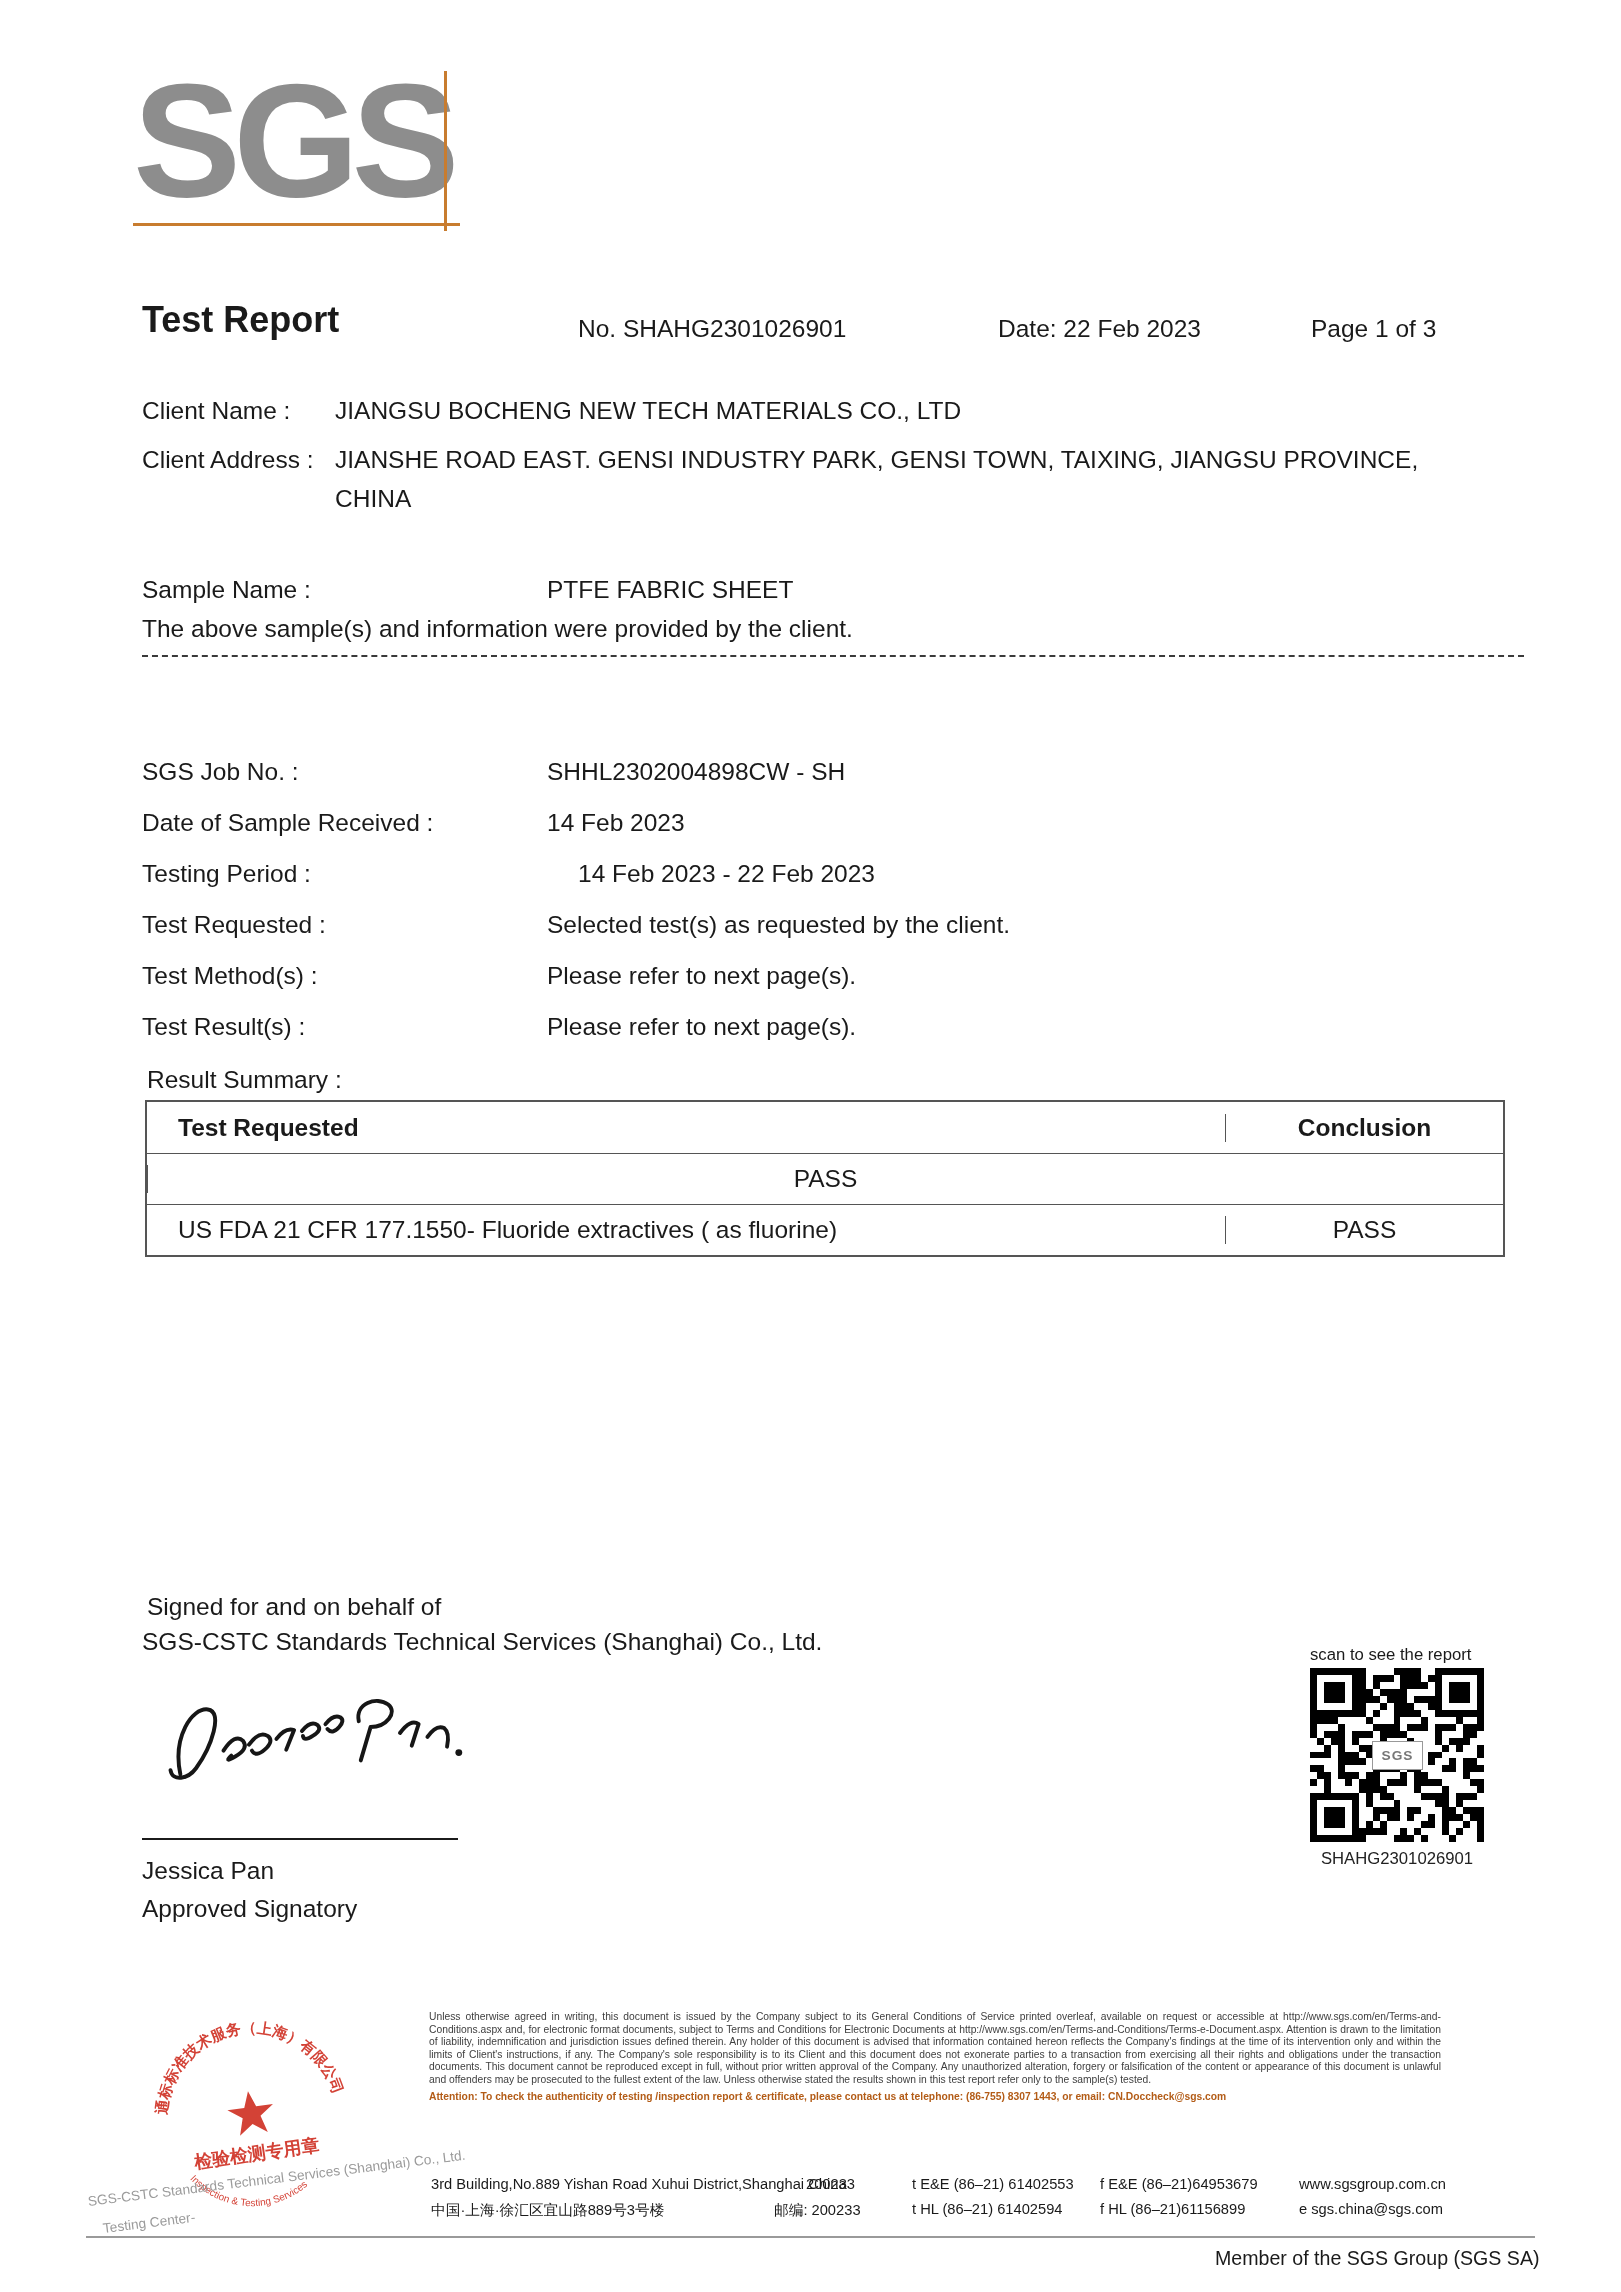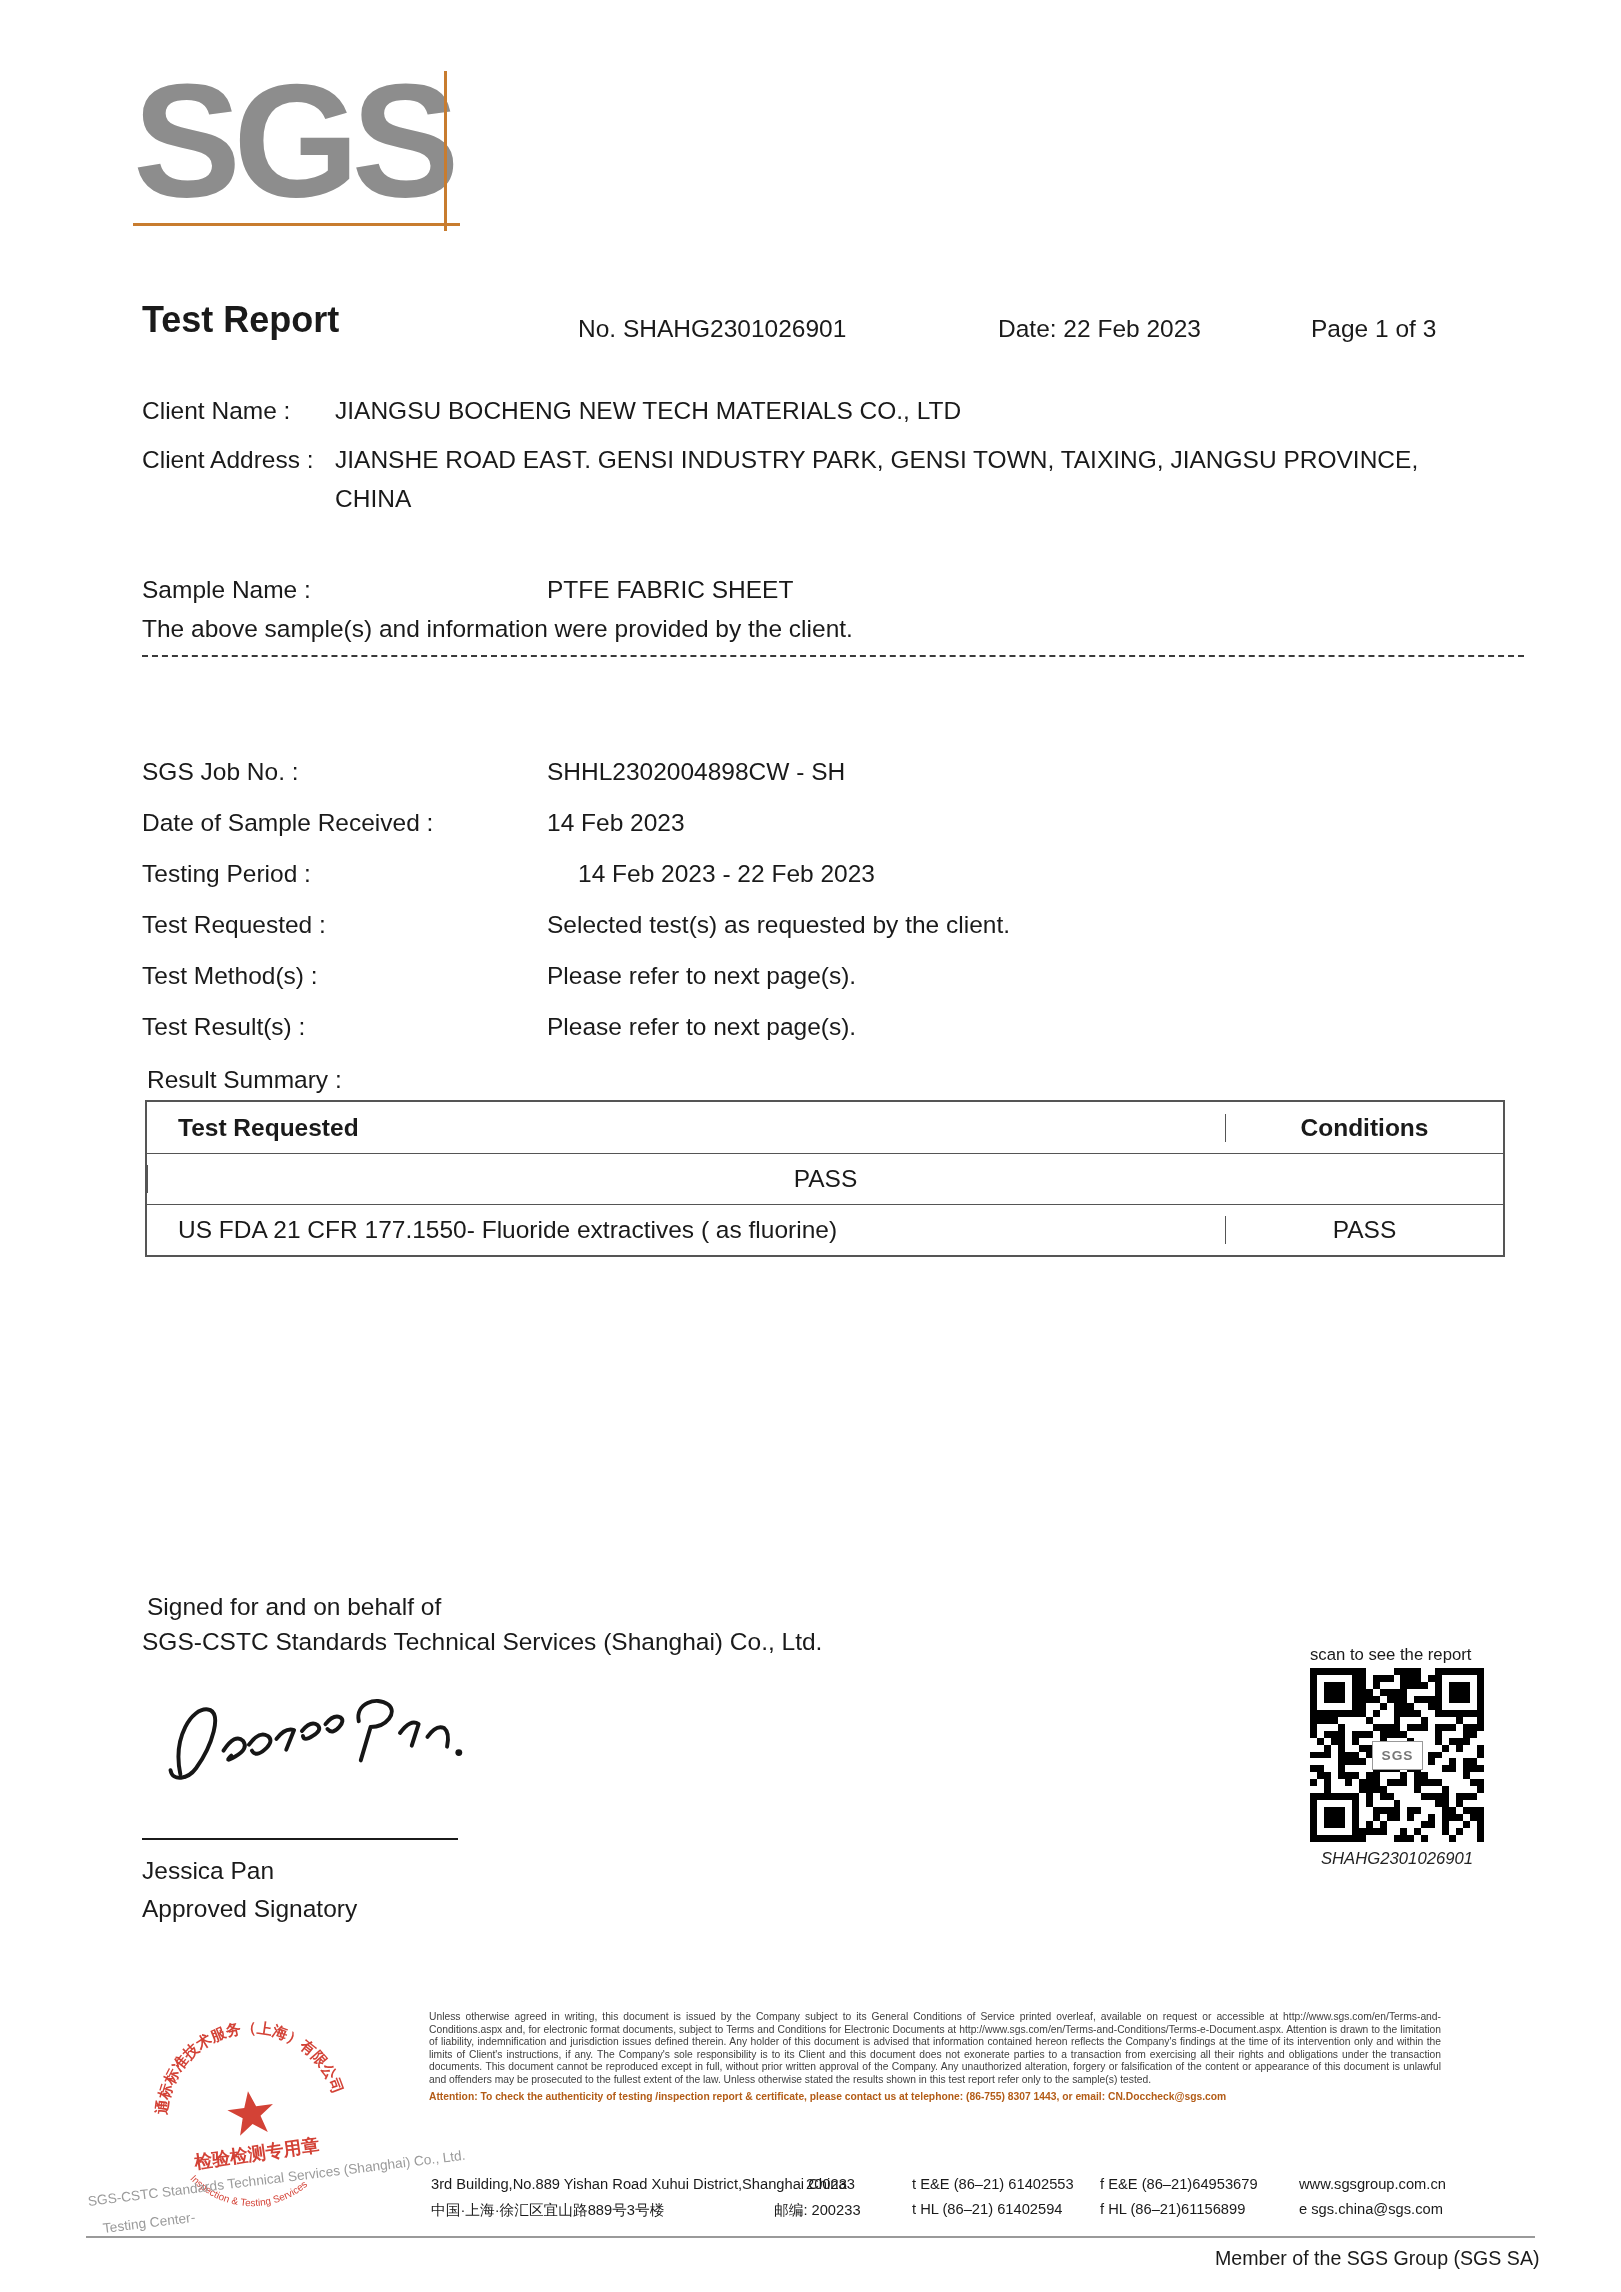--- a/index.html
+++ b/index.html
@@ -42,21 +42,21 @@
   .sig-line{position:absolute;left:142px;top:1838px;width:316px;border-top:2.9px solid #1b1b1b;}
 
   
   .qr{position:absolute;left:1310px;top:1668px;width:174px;height:174px;background:#fff;
       display:grid;grid-template-columns:repeat(25,1fr);grid-template-rows:repeat(25,1fr);}
   .qr .m{background:#000;}
   .qr-center{position:absolute;left:1372px;top:1741px;width:51px;height:29px;background:#fff;
              border:1px solid #999;display:flex;align-items:center;justify-content:center;
              font-size:13.7px;font-weight:bold;color:#777;letter-spacing:1px;}
   .qr-code-text{position:absolute;left:1310px;top:1849px;width:174px;text-align:center;
-                font-size:16.7px;color:#222;font-style:italic;}
+                font-size:16.7px;color:#222;}
 
   
   .footer-text{position:absolute;left:429px;top:2011px;width:1012px;font-size:10.3px;
                line-height:1.22;text-align:justify;color:#404040;}
   .footer-text .attn{margin-top:4.9px;color:var(--attention-orange);font-weight:bold;}
   .footer-divider{position:absolute;left:86px;top:2236px;width:1449px;height:2px;background:#9a9a9a;}
 
   .stamp{position:absolute;left:127px;top:1995px;transform:rotate(-8deg);opacity:.9;}
   .stamp text{fill:var(--stamp-red);}
   .gray-co{color:#9b9b9b;transform:rotate(-7deg);transform-origin:left center;white-space:nowrap;}
@@ -98,21 +98,21 @@
   <div class="abs t25" style="left:547px;top:908px">Selected test(s) as requested by the client.</div>
   <div class="abs t25" style="left:142px;top:959px">Test Method(s) :</div>
   <div class="abs t25" style="left:547px;top:959px">Please refer to next page(s).</div>
   <div class="abs t25" style="left:142px;top:1010px">Test Result(s) :</div>
   <div class="abs t25" style="left:547px;top:1010px">Please refer to next page(s).</div>
 
   <div class="abs t25" style="left:147px;top:1063px">Result Summary :</div>
   <div class="tbl abs" style="left:145px;top:1100px;width:1360px">
     <div class="tr">
       <div class="c1 b">Test Requested</div>
-      <div class="c2 b">Conditions</div>
+      <div class="c2 b">Conclusion</div>
     </div>
     <div class="tr">
       <div class="c2">PASS</div>
     </div>
     <div class="tr">
       <div class="c1">US FDA 21 CFR 177.1550- Fluoride extractives ( as fluorine)</div>
       <div class="c2">PASS</div>
     </div>
   </div>
 

